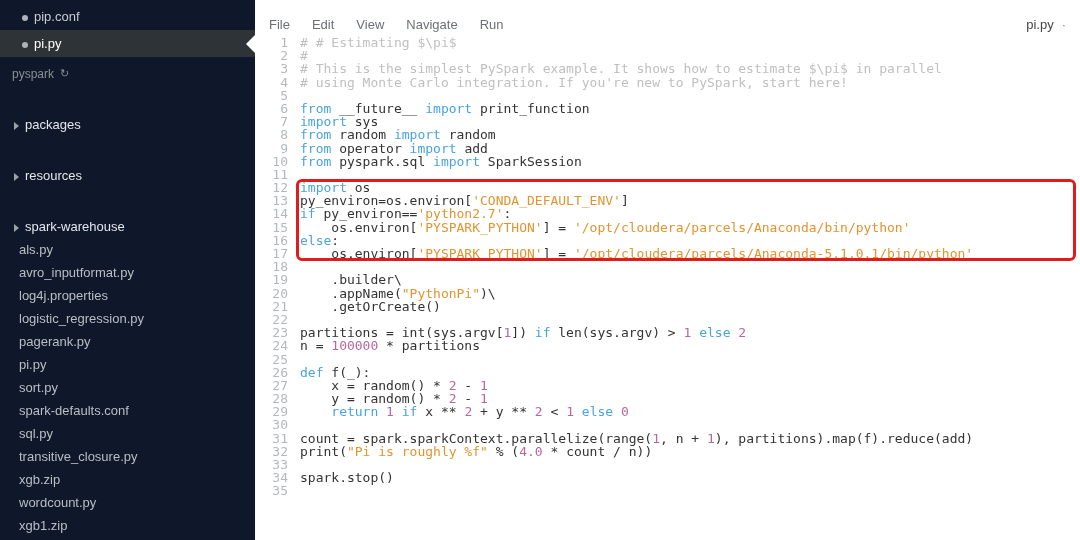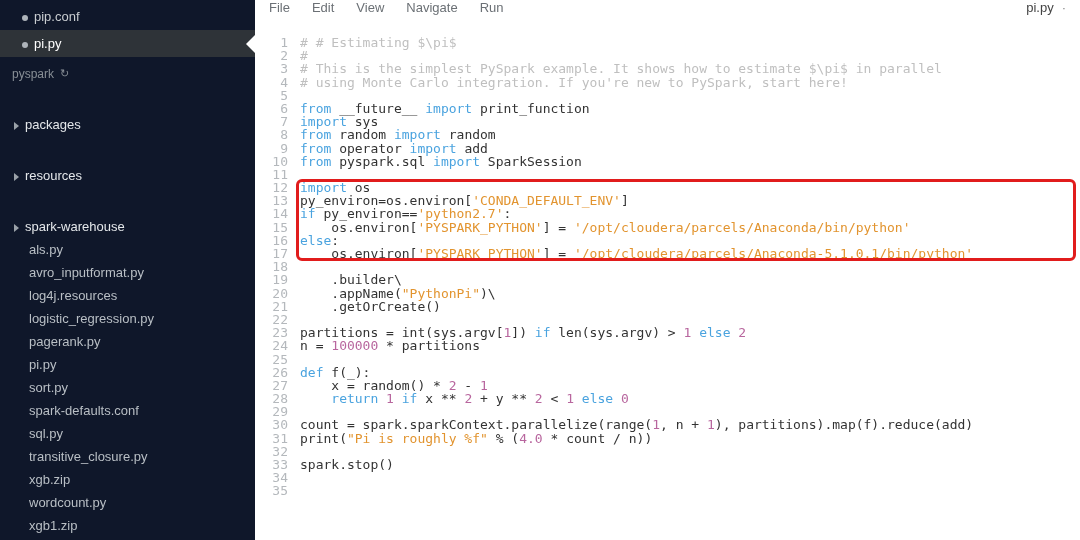--- a/index.html
+++ b/index.html
@@ -11,24 +11,24 @@
   .tab { padding:6px 14px 6px 22px; font-size:13px; cursor:pointer; }
   .tab.active { background:#2e3338; color:#fff; position:relative; }
   .tab.active::after { content:""; position:absolute; right:-1px; top:50%; transform:translateY(-50%); width:0; height:0; border-top:10px solid transparent; border-bottom:10px solid transparent; border-right:10px solid #fff; }
   .tab .dot { display:inline-block; width:6px; height:6px; border-radius:50%; background:#aeb4ba; margin-right:6px; vertical-align:middle; }
   .section-header { padding:10px 14px 4px 12px; font-size:12px; color:#888f96; display:flex; gap:6px; }
   .section-header .refresh { font-size:11px; }
   .tree { padding-bottom:8px; }
   .tree-item { padding:4px 14px 4px 14px; font-size:13px; cursor:pointer; white-space:nowrap; }
   .tree-item.folder { color:#e4e7ea;margin-top:28px; }
   .tree-item.folder .arrow { display:inline-block; width:0; height:0; border-top:4px solid transparent; border-bottom:4px solid transparent; border-left:5px solid #9aa1a8; margin-right:6px; vertical-align:middle; }
-  .tree-item.file { padding-left:29px; color:#b9bfc5; }
+  .tree-item.file { padding-left:19px; color:#b9bfc5; }
   
   .main { flex:1; display:flex; flex-direction:column; background:#fff; }
-  .menubar { display:flex; align-items:flex-start; height:32px; padding:0 14px; font-size:13px; color:#6b7075; }
+  .menubar { display:flex; align-items:flex-end; height:32px; padding:0 14px; font-size:13px; color:#6b7075; }
   .menubar .menu-item { margin-right:22px; cursor:pointer; }
   .menubar .spacer { flex:1; }
   .menubar .filename { color:#444; margin-right:8px; }
   .menubar .dirty { color:#888; }
   
   .editor { flex:1; display:flex; overflow:auto; font-family: "Menlo","Consolas","DejaVu Sans Mono",monospace; font-size:13px; line-height:13.2px; padding-top:4px; }
   .gutter { width:45px; text-align:right; color:#b4b8bc; padding-right:12px; user-select:none; }
   .gutter div { height:13.2px; }
   .code { flex:1; position:relative; padding-right:27px; }
   .code pre { margin:0; font-family:inherit; font-size:inherit; line-height:inherit; white-space:pre; }
@@ -56,21 +56,21 @@
       <span>pyspark</span>
       <span class="refresh">↻</span>
     </div>
 
     <div class="tree" id="file-tree">
         <div class="tree-item folder"><span class="arrow"></span><span>packages</span></div>
         <div class="tree-item folder"><span class="arrow"></span><span>resources</span></div>
         <div class="tree-item folder"><span class="arrow"></span><span>spark-warehouse</span></div>
         <div class="tree-item file">als.py</div>
         <div class="tree-item file">avro_inputformat.py</div>
-        <div class="tree-item file">log4j.resources</div>
+        <div class="tree-item file">log4j.properties</div>
         <div class="tree-item file">logistic_regression.py</div>
         <div class="tree-item file">pagerank.py</div>
         <div class="tree-item file">pi.py</div>
         <div class="tree-item file">sort.py</div>
         <div class="tree-item file">spark-defaults.conf</div>
         <div class="tree-item file">sql.py</div>
         <div class="tree-item file">transitive_closure.py</div>
         <div class="tree-item file">xgb.zip</div>
         <div class="tree-item file">wordcount.py</div>
         <div class="tree-item file">xgb1.zip</div>
@@ -147,20 +147,21 @@
           <pre class="line">&nbsp;</pre>
           <pre class="line"><span>    .builder\</span></pre>
           <pre class="line"><span>    .appName(</span><span class="c-str">"PythonPi"</span><span>)\</span></pre>
           <pre class="line"><span>    .getOrCreate()</span></pre>
           <pre class="line">&nbsp;</pre>
           <pre class="line"><span>partitions = int(sys.argv[</span><span class="c-num">1</span><span>]) </span><span class="c-kw">if</span><span> len(sys.argv) &gt; </span><span class="c-num">1</span><span> </span><span class="c-kw">else</span><span> </span><span class="c-num">2</span></pre>
           <pre class="line"><span>n = </span><span class="c-num">100000</span><span> * partitions</span></pre>
           <pre class="line">&nbsp;</pre>
           <pre class="line"><span class="c-kw">def</span><span> f(_):</span></pre>
           <pre class="line"><span>    x = random() * </span><span class="c-num">2</span><span> - </span><span class="c-num">1</span></pre>
+          <pre class="line"><span>    y = random() * </span><span class="c-num">2</span><span> - </span><span class="c-num">1</span></pre>
           <pre class="line"><span>    </span><span class="c-kw">return</span><span> </span><span class="c-num">1</span><span> </span><span class="c-kw">if</span><span> x ** </span><span class="c-num">2</span><span> + y ** </span><span class="c-num">2</span><span> &lt; </span><span class="c-num">1</span><span> </span><span class="c-kw">else</span><span> </span><span class="c-num">0</span></pre>
           <pre class="line">&nbsp;</pre>
           <pre class="line"><span>count = spark.sparkContext.parallelize(range(</span><span class="c-num">1</span><span>, n + </span><span class="c-num">1</span><span>), partitions).map(f).reduce(add)</span></pre>
           <pre class="line"><span>print(</span><span class="c-str">"Pi is roughly %f"</span><span> % (</span><span class="c-num">4.0</span><span> * count / n))</span></pre>
           <pre class="line">&nbsp;</pre>
           <pre class="line"><span>spark.stop()</span></pre>
         </div>
     </div>
   </main>
 </div>

